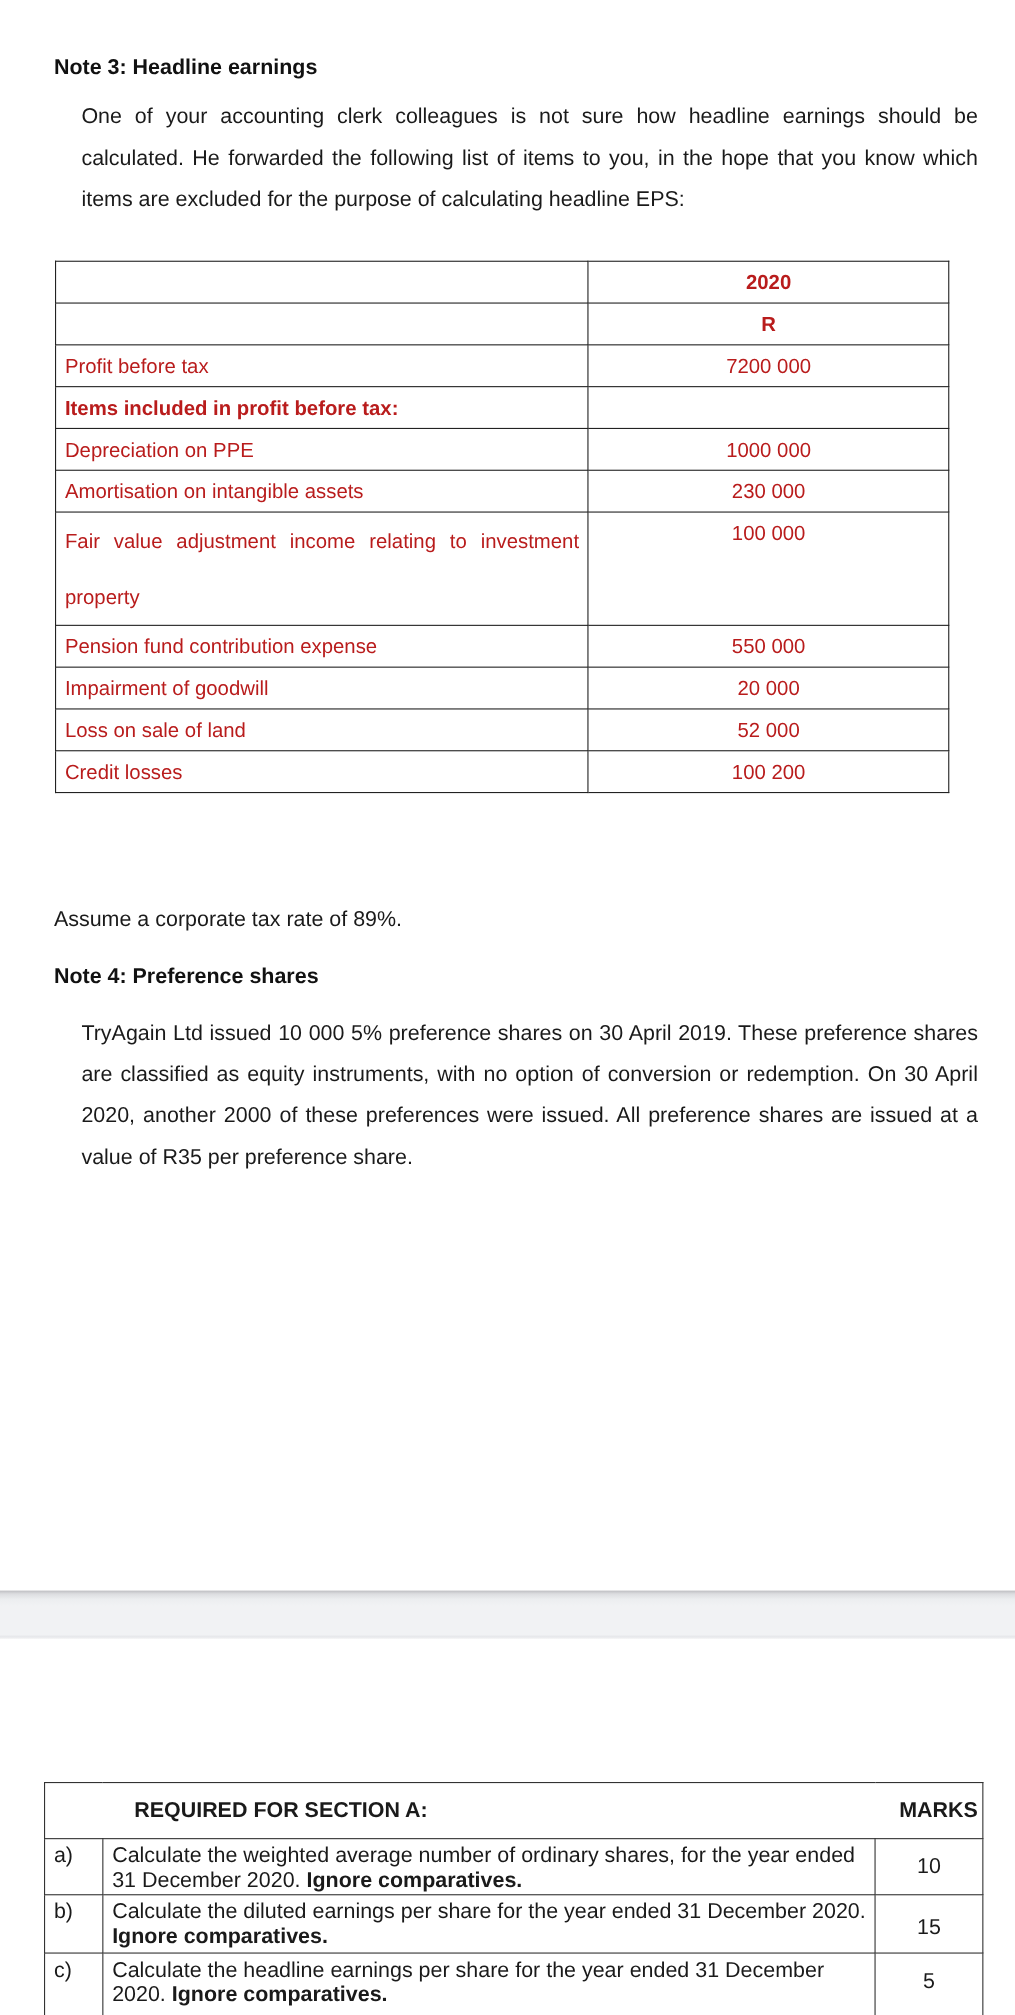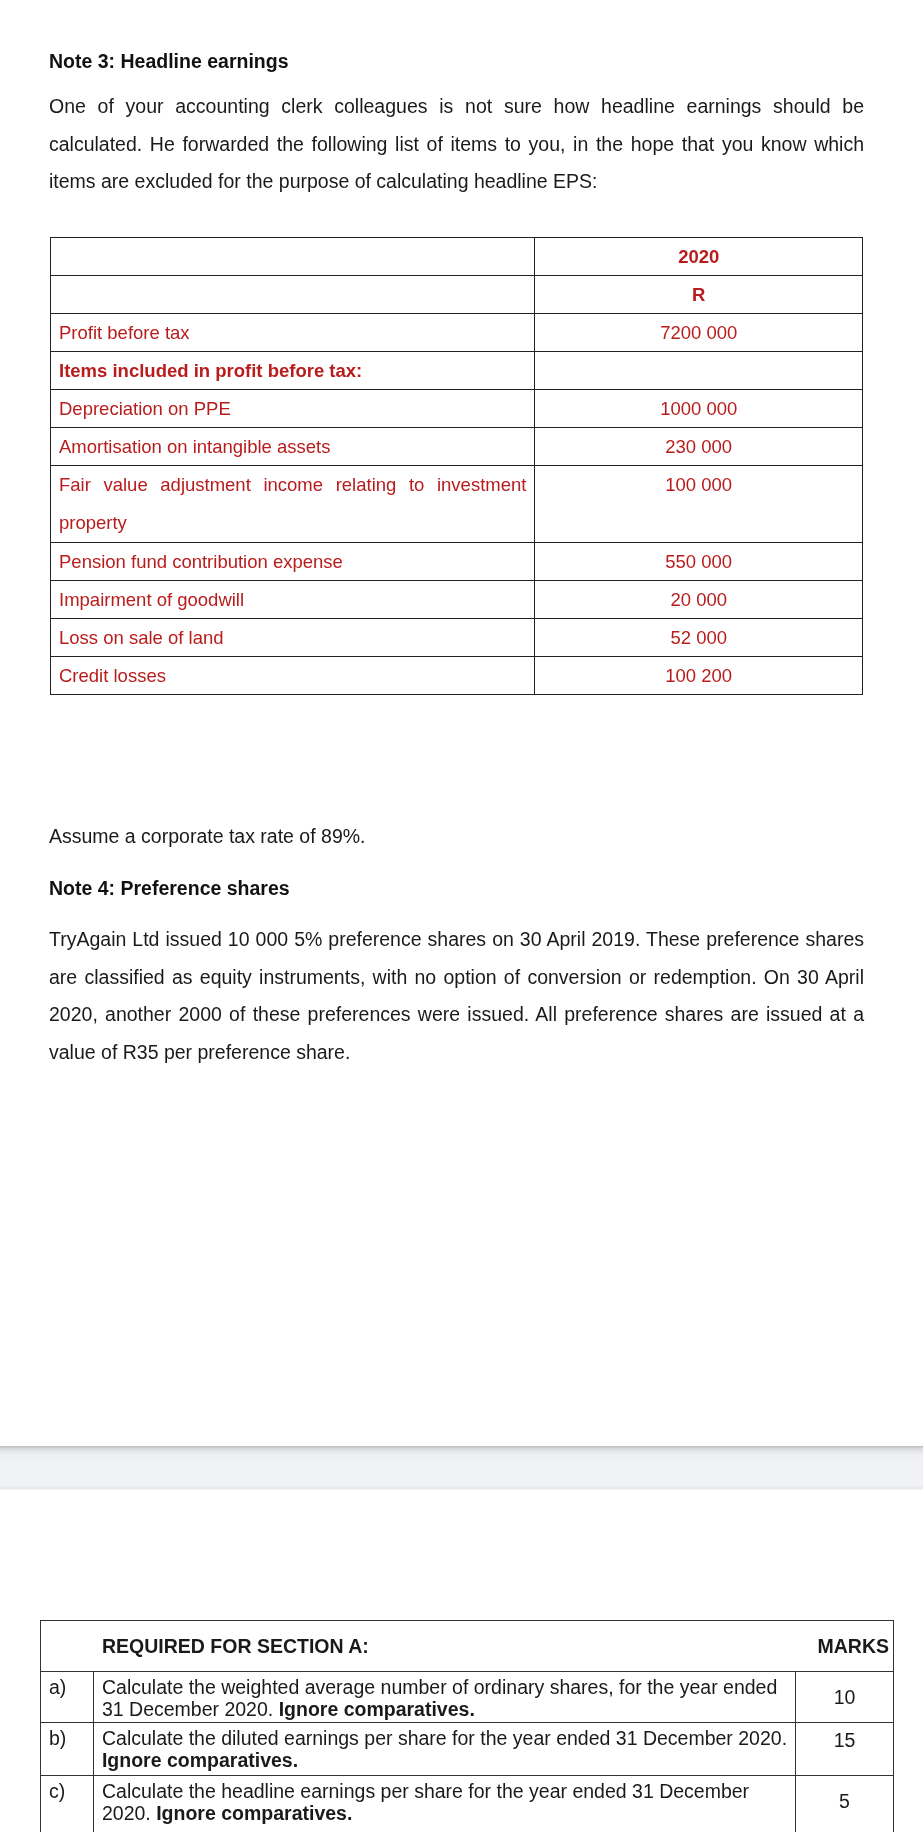--- a/index.html
+++ b/index.html
@@ -31,20 +31,21 @@
     position: absolute;
     left: 49px;
     width: 815px;
     font-size: 19.5px;
     line-height: 37.5px;
     color: #1a1a1a;
   }
   .justify {
     text-align: justify;
     text-align-last: left;
+    margin-left: 25px;
   }
 
   
   .items-table {
     position: absolute;
     left: 50px;
     top: 237px;
     width: 813px;
     border-collapse: collapse;
     font-size: 18.5px;
@@ -55,21 +56,21 @@
     height: 38px;
     vertical-align: top;
     padding: 6px 8px 0 8px;
     line-height: 26px;
   }
   .items-table td.label-col { width: 485px; }
   .items-table td.val-col { width: 328px; text-align: center; padding-left: 0; padding-right: 0; }
   .items-table .hdr { font-weight: bold; }
   .items-table td.multi {
     height: 76px;
-    line-height: 38px;
+    line-height: 51px;
     padding-top: 0;
     text-align: justify;
     text-align-last: left;
   }
   .items-table td.multi-val { height: 76px; padding-top: 6px; }
 
   
   .separator {
     position: absolute;
     left: 0; top: 1446px;
@@ -89,29 +90,30 @@
   }
   .req-table td {
     border: 1.4px solid #333;
     vertical-align: top;
     line-height: 22px;
   }
   .req-table .req-hdr td {
     height: 51px;
     vertical-align: middle;
     font-weight: bold;
+    padding-left: 20px;
   }
   .req-table .letter { width: 53px; padding: 4px 0 0 8px; }
   .req-table .q { width: 703px; padding: 4px 8px 0 8px; margin-top: 20px; }
   .req-table .marks { width: 98px; text-align: center; vertical-align: middle; }
   .req-table .row-a td { height: 51px; }
   .req-table .row-b td { height: 53px; }
   .req-table .row-c td { height: 60px; }
   .req-table .row-c .marks { vertical-align: top; padding-top: 14px; }
-  .req-table .row-b .marks { vertical-align: top; padding-top: 6px; margin-top: 40px; }
+  .req-table .row-b .marks { vertical-align: top; padding-top: 18px; margin-top: 40px; }
   .req-table .row-a .marks { vertical-align: top; padding-top: 14px; }
   .hdr-title { padding-left: 8px; }
   .hdr-marks-text { float: right; padding-right: 4px; }
   b.emph { font-weight: bold; }
 </style>
 </head>
 <body>
 
 <div class="page-top">
 

